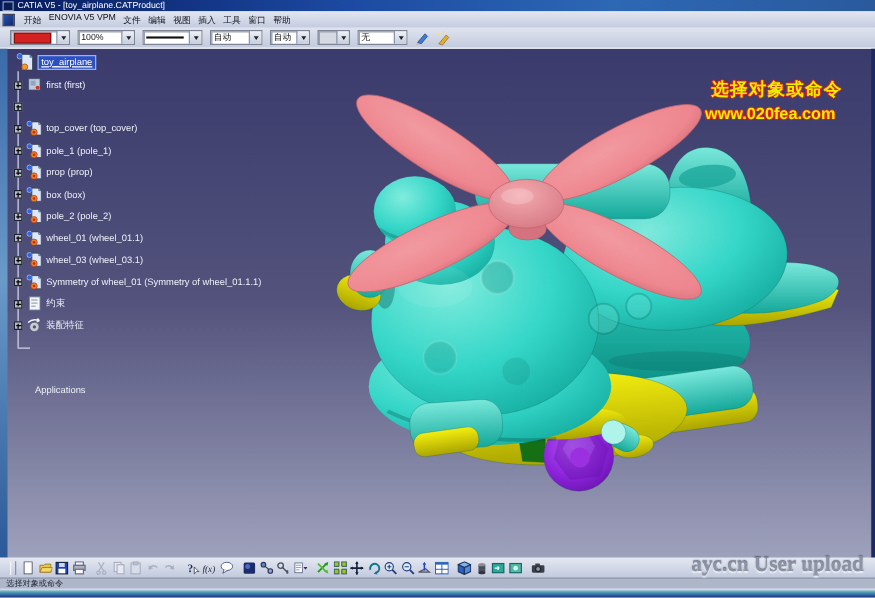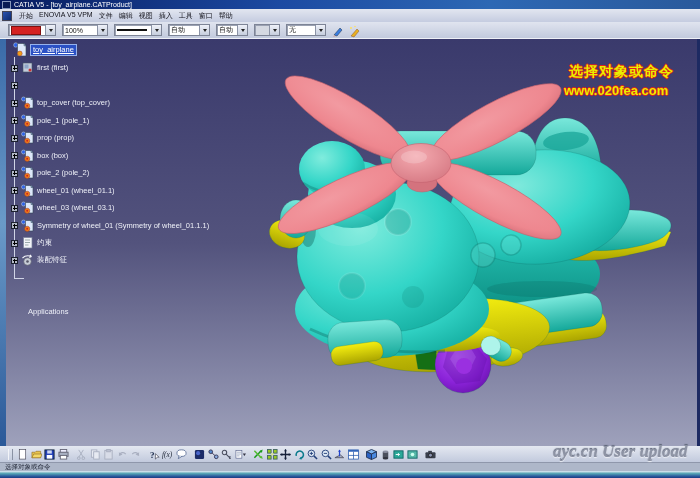--- a/index.html
+++ b/index.html
@@ -32,21 +32,21 @@
   .expander:before{content:"";position:absolute;left:0.5px;right:0.5px;top:2px;height:1px;background:#000;}
   .expander:after{content:"";position:absolute;top:0.5px;bottom:0.5px;left:2px;width:1px;background:#000;}
   .ticon{margin-right:3px;flex:none;display:inline-flex;}
   .sel-label{background:#2a50c4;border:1px solid #97b2ec;color:#fff;text-decoration:underline;padding:0 2px 1px 2px;}
   .bottombar{position:absolute;left:0;top:446px;width:700px;height:16px;background:linear-gradient(#e4e8f1,#c2cadd);display:flex;align-items:center;box-sizing:border-box;padding-left:8px;}
   .bicon{width:11px;height:11px;margin-right:2.5px;flex:none;display:inline-flex;}
   .bsep{width:5px;height:12px;flex:none;}
   .grip{width:3px;height:11px;border-left:1px solid #f2f4f8;border-right:1px solid #8a92a4;margin-right:4px;flex:none;}
   .statusbar{position:absolute;left:0;top:462px;width:700px;height:9px;background:#aeb7c9;border-top:1px solid #8f97ab;box-sizing:border-box;display:flex;align-items:center;padding-left:5px;font-size:6.5px;color:#1a2030;}
   .bborder{position:absolute;left:0;top:471px;width:700px;height:7px;background:linear-gradient(#e9edf5,#58a6b6 35%,#2a5a9c 75%,#1a3c84);}
-  .corner-wm{position:absolute;left:553px;top:442px;font-family:"Liberation Serif",serif;font-weight:bold;font-size:17px;color:#8d93a4;text-shadow:0 1px 1px #eceef4,0 -1px 1px #5c6376;white-space:nowrap;font-style:italic;}
+  .corner-wm{position:absolute;left:553px;top:442px;font-family:"Liberation Serif",serif;font-weight:bold;font-size:17px;color:#8d93a4;text-shadow:0 1px 1px #eceef4,0 -1px 1px #5c6376;white-space:nowrap;}
 </style>
 </head>
 <body>
 
 <div class="window">
   <div class="titlebar">
     <div class="title-icon"></div>
     <div class="title-text">CATIA V5 - [toy_airplane.CATProduct]</div>
   </div>
   <div class="menubar">

